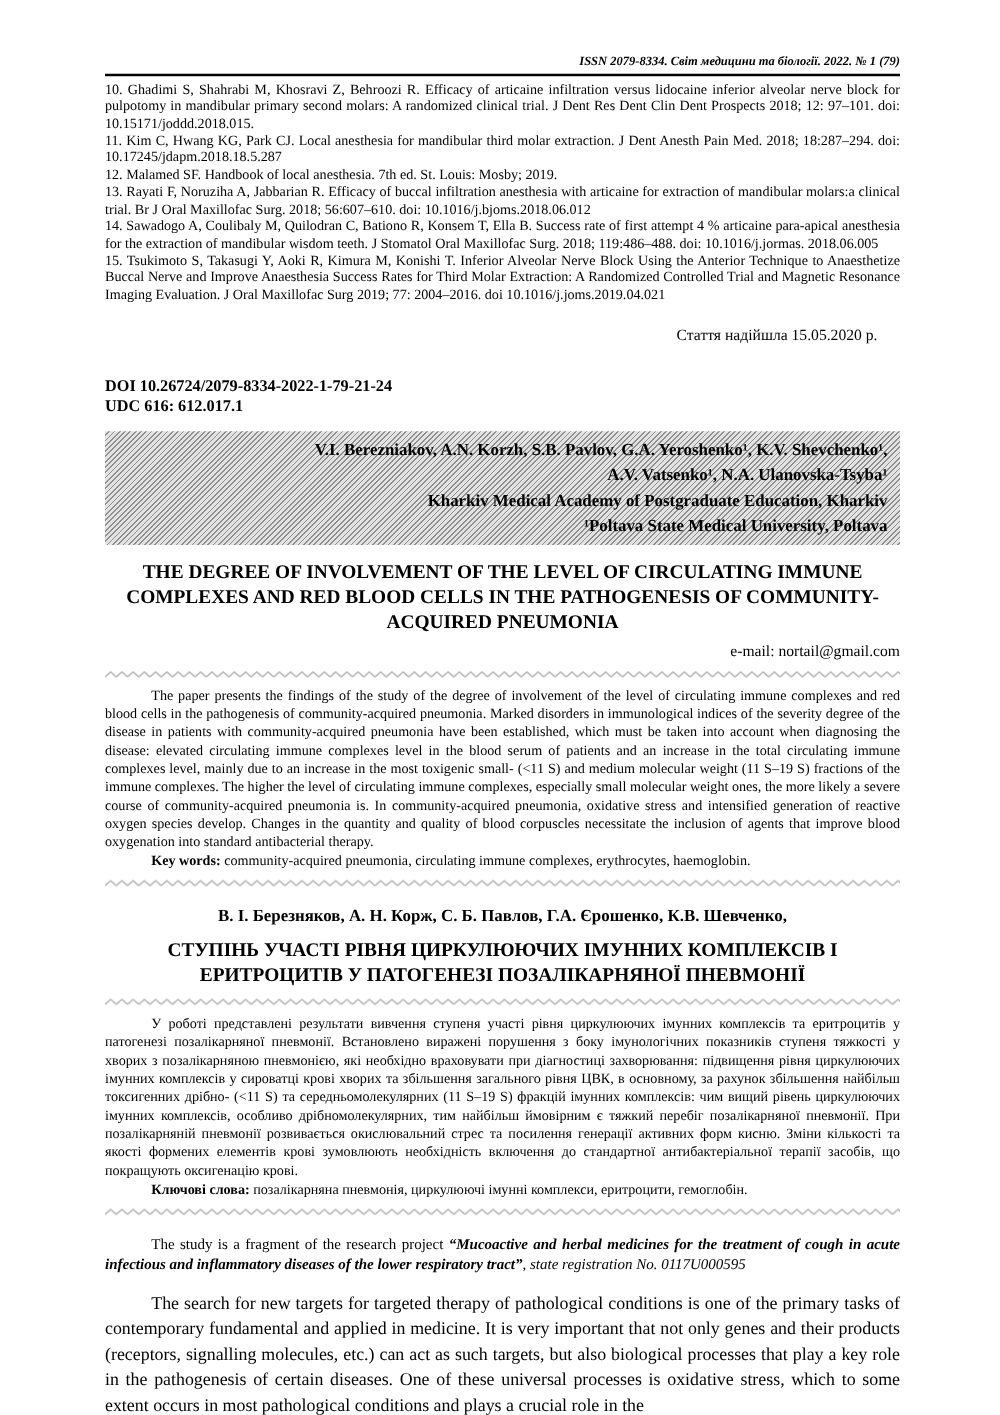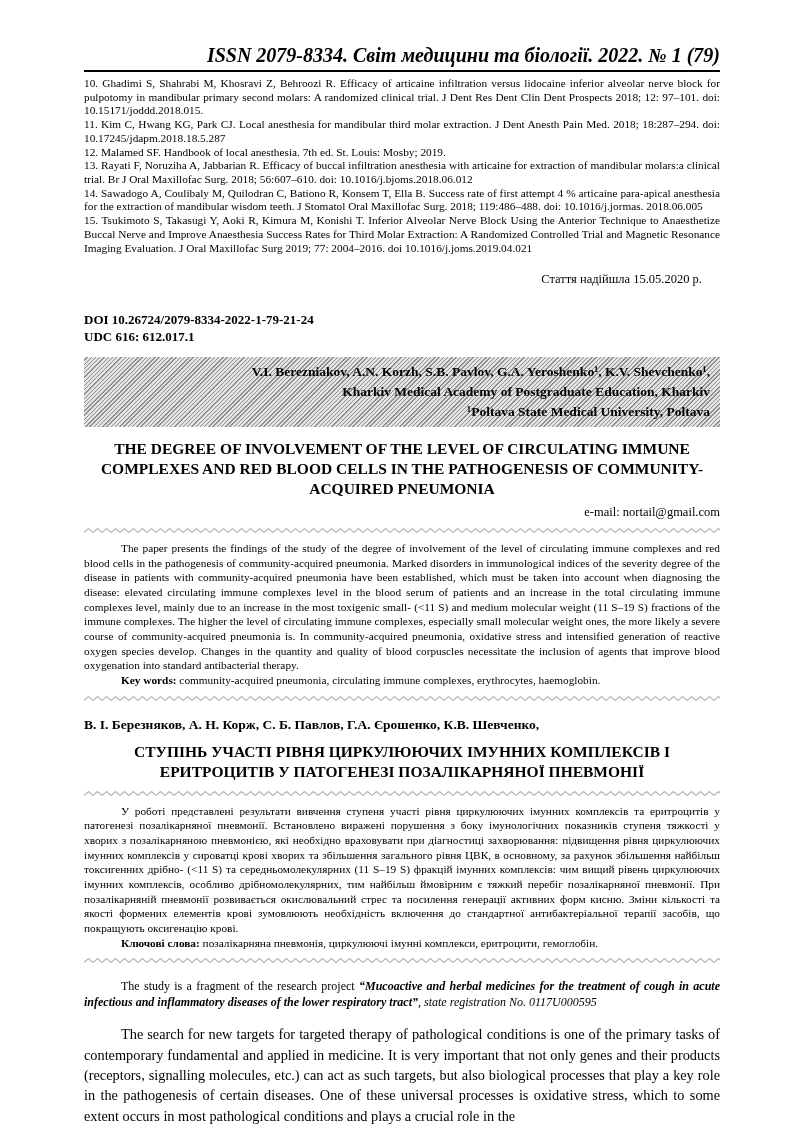--- a/index.html
+++ b/index.html
@@ -12,21 +12,21 @@
     box-sizing: border-box;
     padding: 44px 80px 0 84px;
     font-family: "Liberation Serif", "DejaVu Serif", serif;
     color: #000;
     overflow: hidden;
   }
   .issn {
     text-align: right;
     font-weight: bold;
     font-style: italic;
-    font-size: 20px;
+    font-size: 10px;
     line-height: 1.15;
   }
   .header-rule { border-bottom: 2.2px solid #000; margin-top: 3px; }
   .references { margin-top: 5px; }
   .references p {
     margin: 0;
     font-size: 11.3px;
     line-height: 1.215;
     text-align: justify;
   }
@@ -62,21 +62,21 @@
   .abstract {
     margin: 7px 0 0;
     font-size: 11.3px;
     line-height: 1.3;
     text-align: justify;
   }
   .kw { margin-top: 0; }
   .indent { text-indent: 37px; }
   .authors-uk {
     margin-top: 13px;
-    text-align: left;
+    text-align: center;
     font-weight: bold;
     font-size: 13.5px;
     line-height: 1.5;
   }
   .title-uk {
     margin: 7px 0 0;
     text-align: center;
     font-size: 15.5px;
     font-weight: bold;
     line-height: 1.32;
@@ -126,20 +126,21 @@
 
   <p class="received">Стаття надійшла 15.05.2020 р.</p>
 
   <div class="meta">
     <div>DOI 10.26724/2079-8334-2022-1-79-21-24</div>
     <div>UDC 616: 612.017.1</div>
   </div>
 
   <div class="authors-box">
     <div>V.I. Berezniakov, A.N. Korzh, S.B. Pavlov, G.A. Yeroshenko¹, K.V. Shevchenko¹,</div>
+    <div>A.V. Vatsenko¹, N.A. Ulanovska-Tsyba¹</div>
     <div>Kharkiv Medical Academy of Postgraduate Education, Kharkiv</div>
     <div>¹Poltava State Medical University, Poltava</div>
   </div>
 
   <h1 class="title-en">THE DEGREE OF INVOLVEMENT OF THE LEVEL OF CIRCULATING IMMUNE COMPLEXES AND RED BLOOD CELLS IN THE PATHOGENESIS OF COMMUNITY-ACQUIRED PNEUMONIA</h1>
 
   <p class="email-line">e-mail: nortail@gmail.com</p>
 
   <div class="zigzag"><svg width="100%" height="7">
         <rect width="100%" height="7" fill="url(#zigzag-pat)"></rect>

